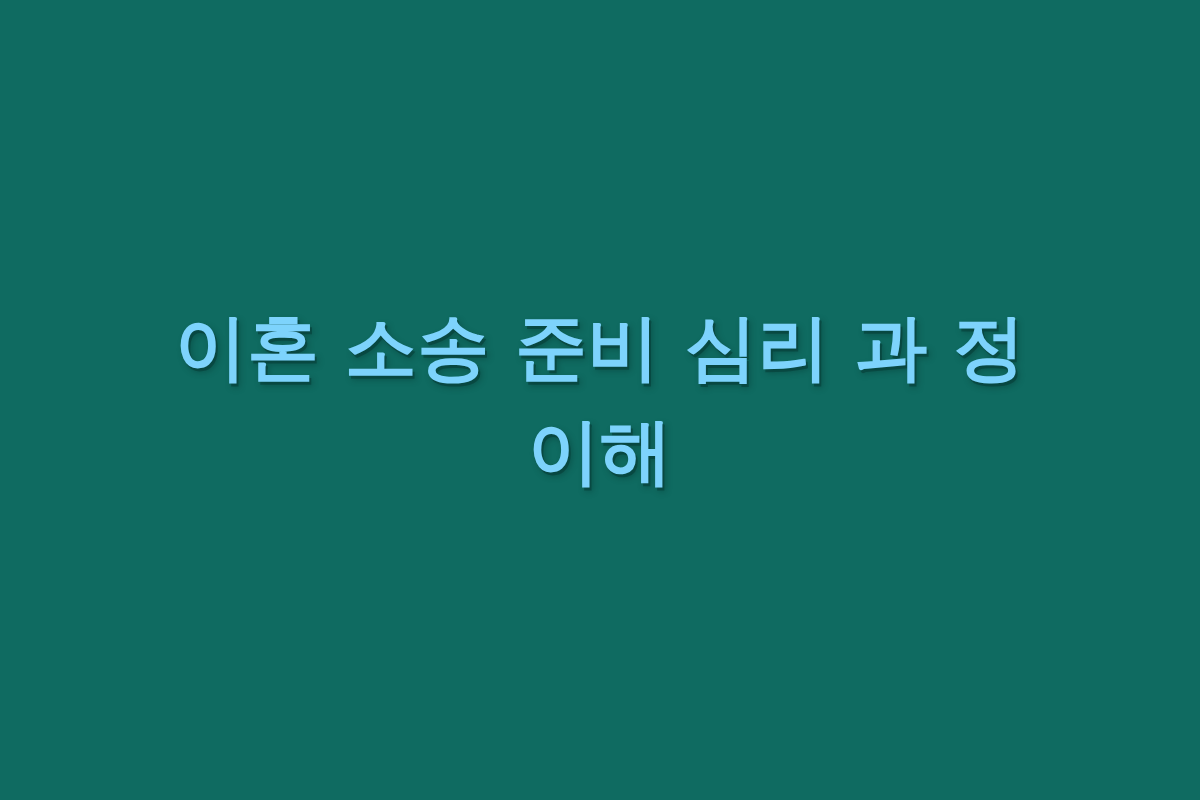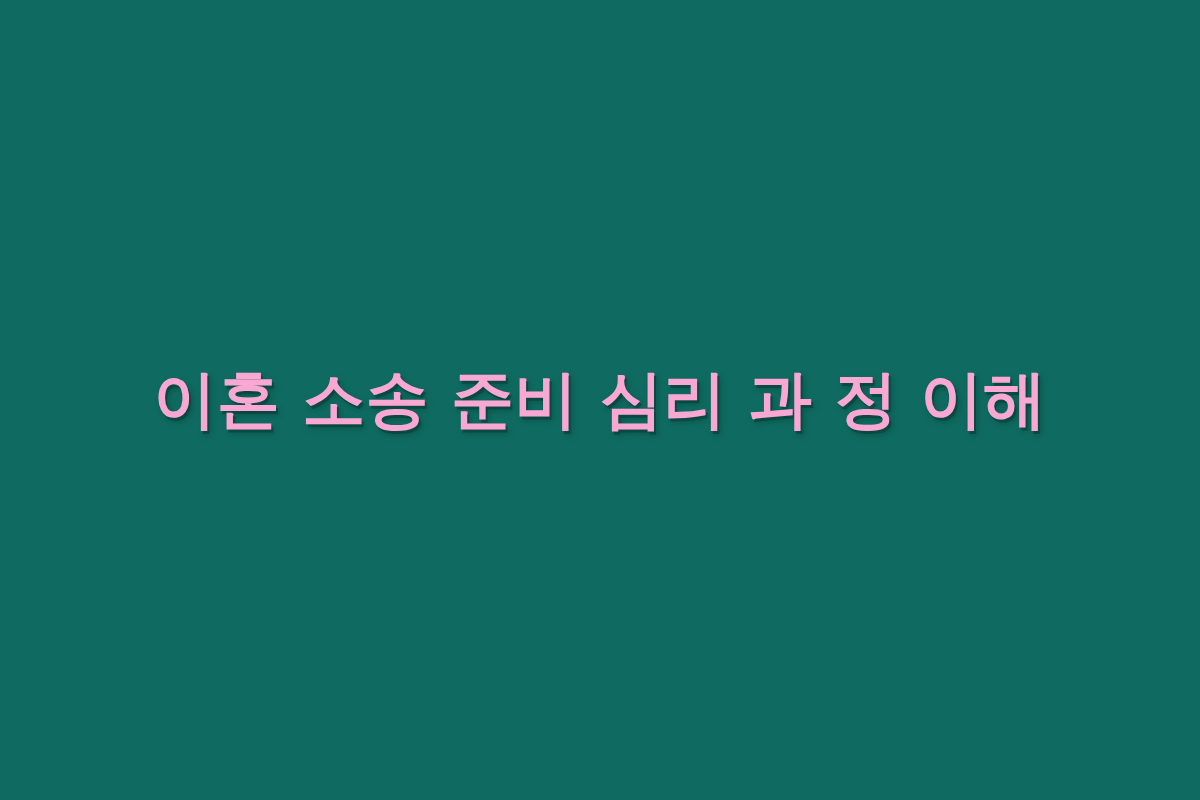--- a/index.html
+++ b/index.html
@@ -29,23 +29,23 @@
   .title-block {
     width: 1010px;
     text-align: center;
     padding: 0 10px;
     box-sizing: border-box;
   }
 
   .title-text {
     display: block;
     margin: 0;
-    color: #f9a8d4;
+    color: #7dd3fc;
     font-family: "DejaVu Sans", "Liberation Sans", sans-serif;
-    font-size: 63px;
+    font-size: 72px;
     font-weight: 700;
     line-height: 1.44;
     letter-spacing: 0.005em;
     word-break: keep-all;
     white-space: normal;
     text-shadow:
       2px 3px 0 rgba(6, 58, 52, 0.55),
       3px 4px 6px rgba(5, 45, 40, 0.38);
     -webkit-font-smoothing: antialiased;
   }

